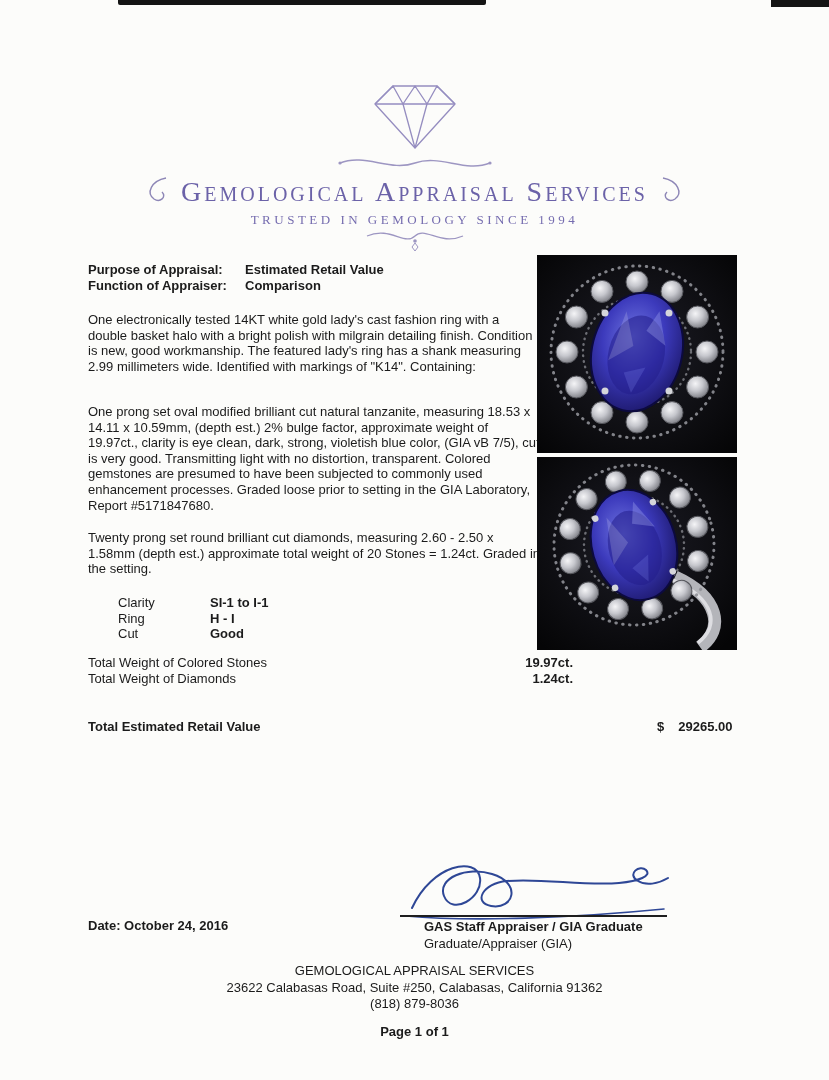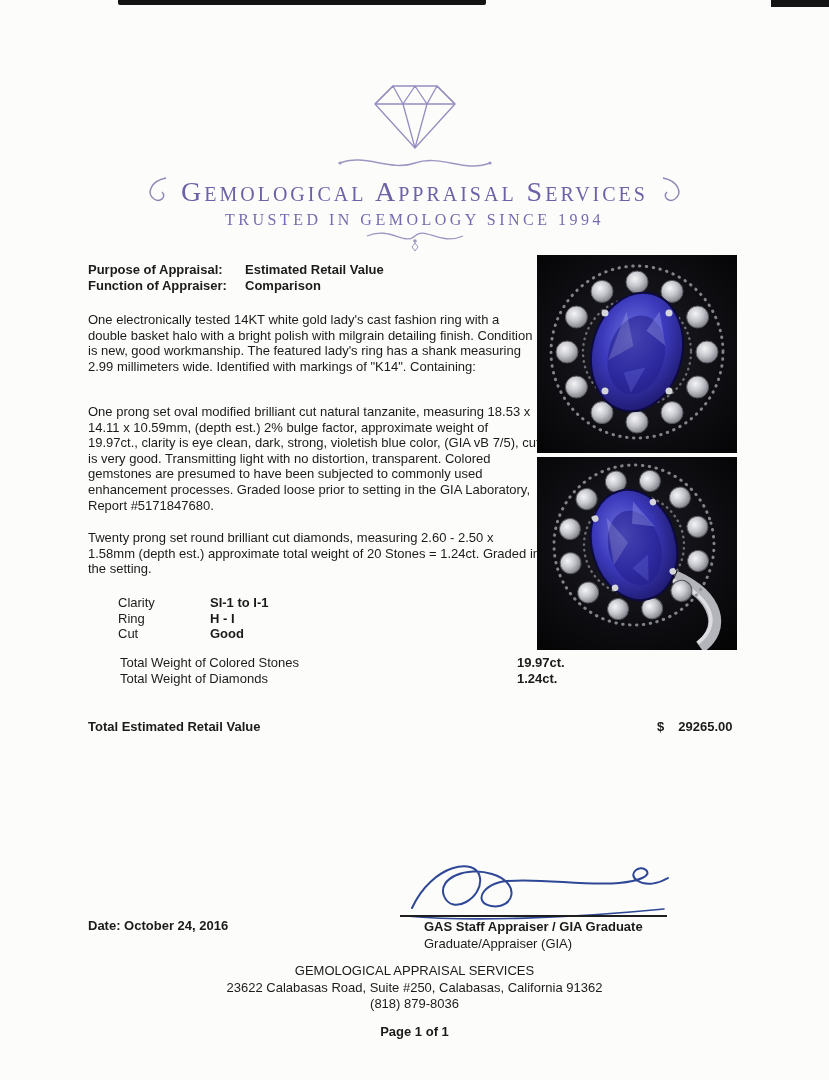--- a/index.html
+++ b/index.html
@@ -18,42 +18,42 @@
   .artifact-topright{right:0;top:0;width:58px;height:7px;}
 
   
   .logo-block{left:0;right:0;top:80px;display:flex;flex-direction:column;align-items:center;}
   .title-row{display:flex;align-items:center;gap:12px;margin-top:2px;}
   .org-title{
     font-family:"Liberation Serif", serif;font-variant:small-caps;
     font-size:28px;line-height:30px;letter-spacing:3px;color:#6b62a8;
   }
   .org-tagline{
-    font-family:"Liberation Serif", serif;font-size:16px;line-height:15px;
+    font-family:"Liberation Serif", serif;font-size:13px;line-height:15px;
     letter-spacing:3.5px;color:#756caf;margin-top:3px;
   }
 
   
   .meta-block{left:88px;top:262px;width:460px;}
   .meta-row{display:flex;}
   .meta-row .lab{width:157px;font-weight:bold;}
   .para{left:88px;width:452px;white-space:pre-line;}
   .p1{top:312px;}
   .p2{top:404px;}
   .p3{top:530px;}
 
   
   .grades{left:118px;top:595px;}
   .grade-row{display:flex;line-height:15.6px;align-items:flex-end;}
   .grade-row .lab{width:92px;}
 
   
   .totals{left:88px;top:655px;width:460px;}
-  .total-row{position:relative;line-height:16.4px;margin-left:32px;}
-  .total-val{position:absolute;left:397px;top:0;width:88px;text-align:left;}
+  .total-row{position:relative;line-height:16.4px;}
+  .total-val{position:absolute;left:397px;top:0;width:88px;text-align:right;}
   .retail-row{left:88px;top:719px;width:680px;}
   .retail-val{position:absolute;left:569px;top:0;}
   .retail-val .cur{margin-right:14px;}
 
   
   .photo{background:#060607;}
   .photo1{left:537px;top:255px;width:200px;height:198px;}
   .photo2{left:537px;top:457px;width:200px;height:193px;}
 
   

